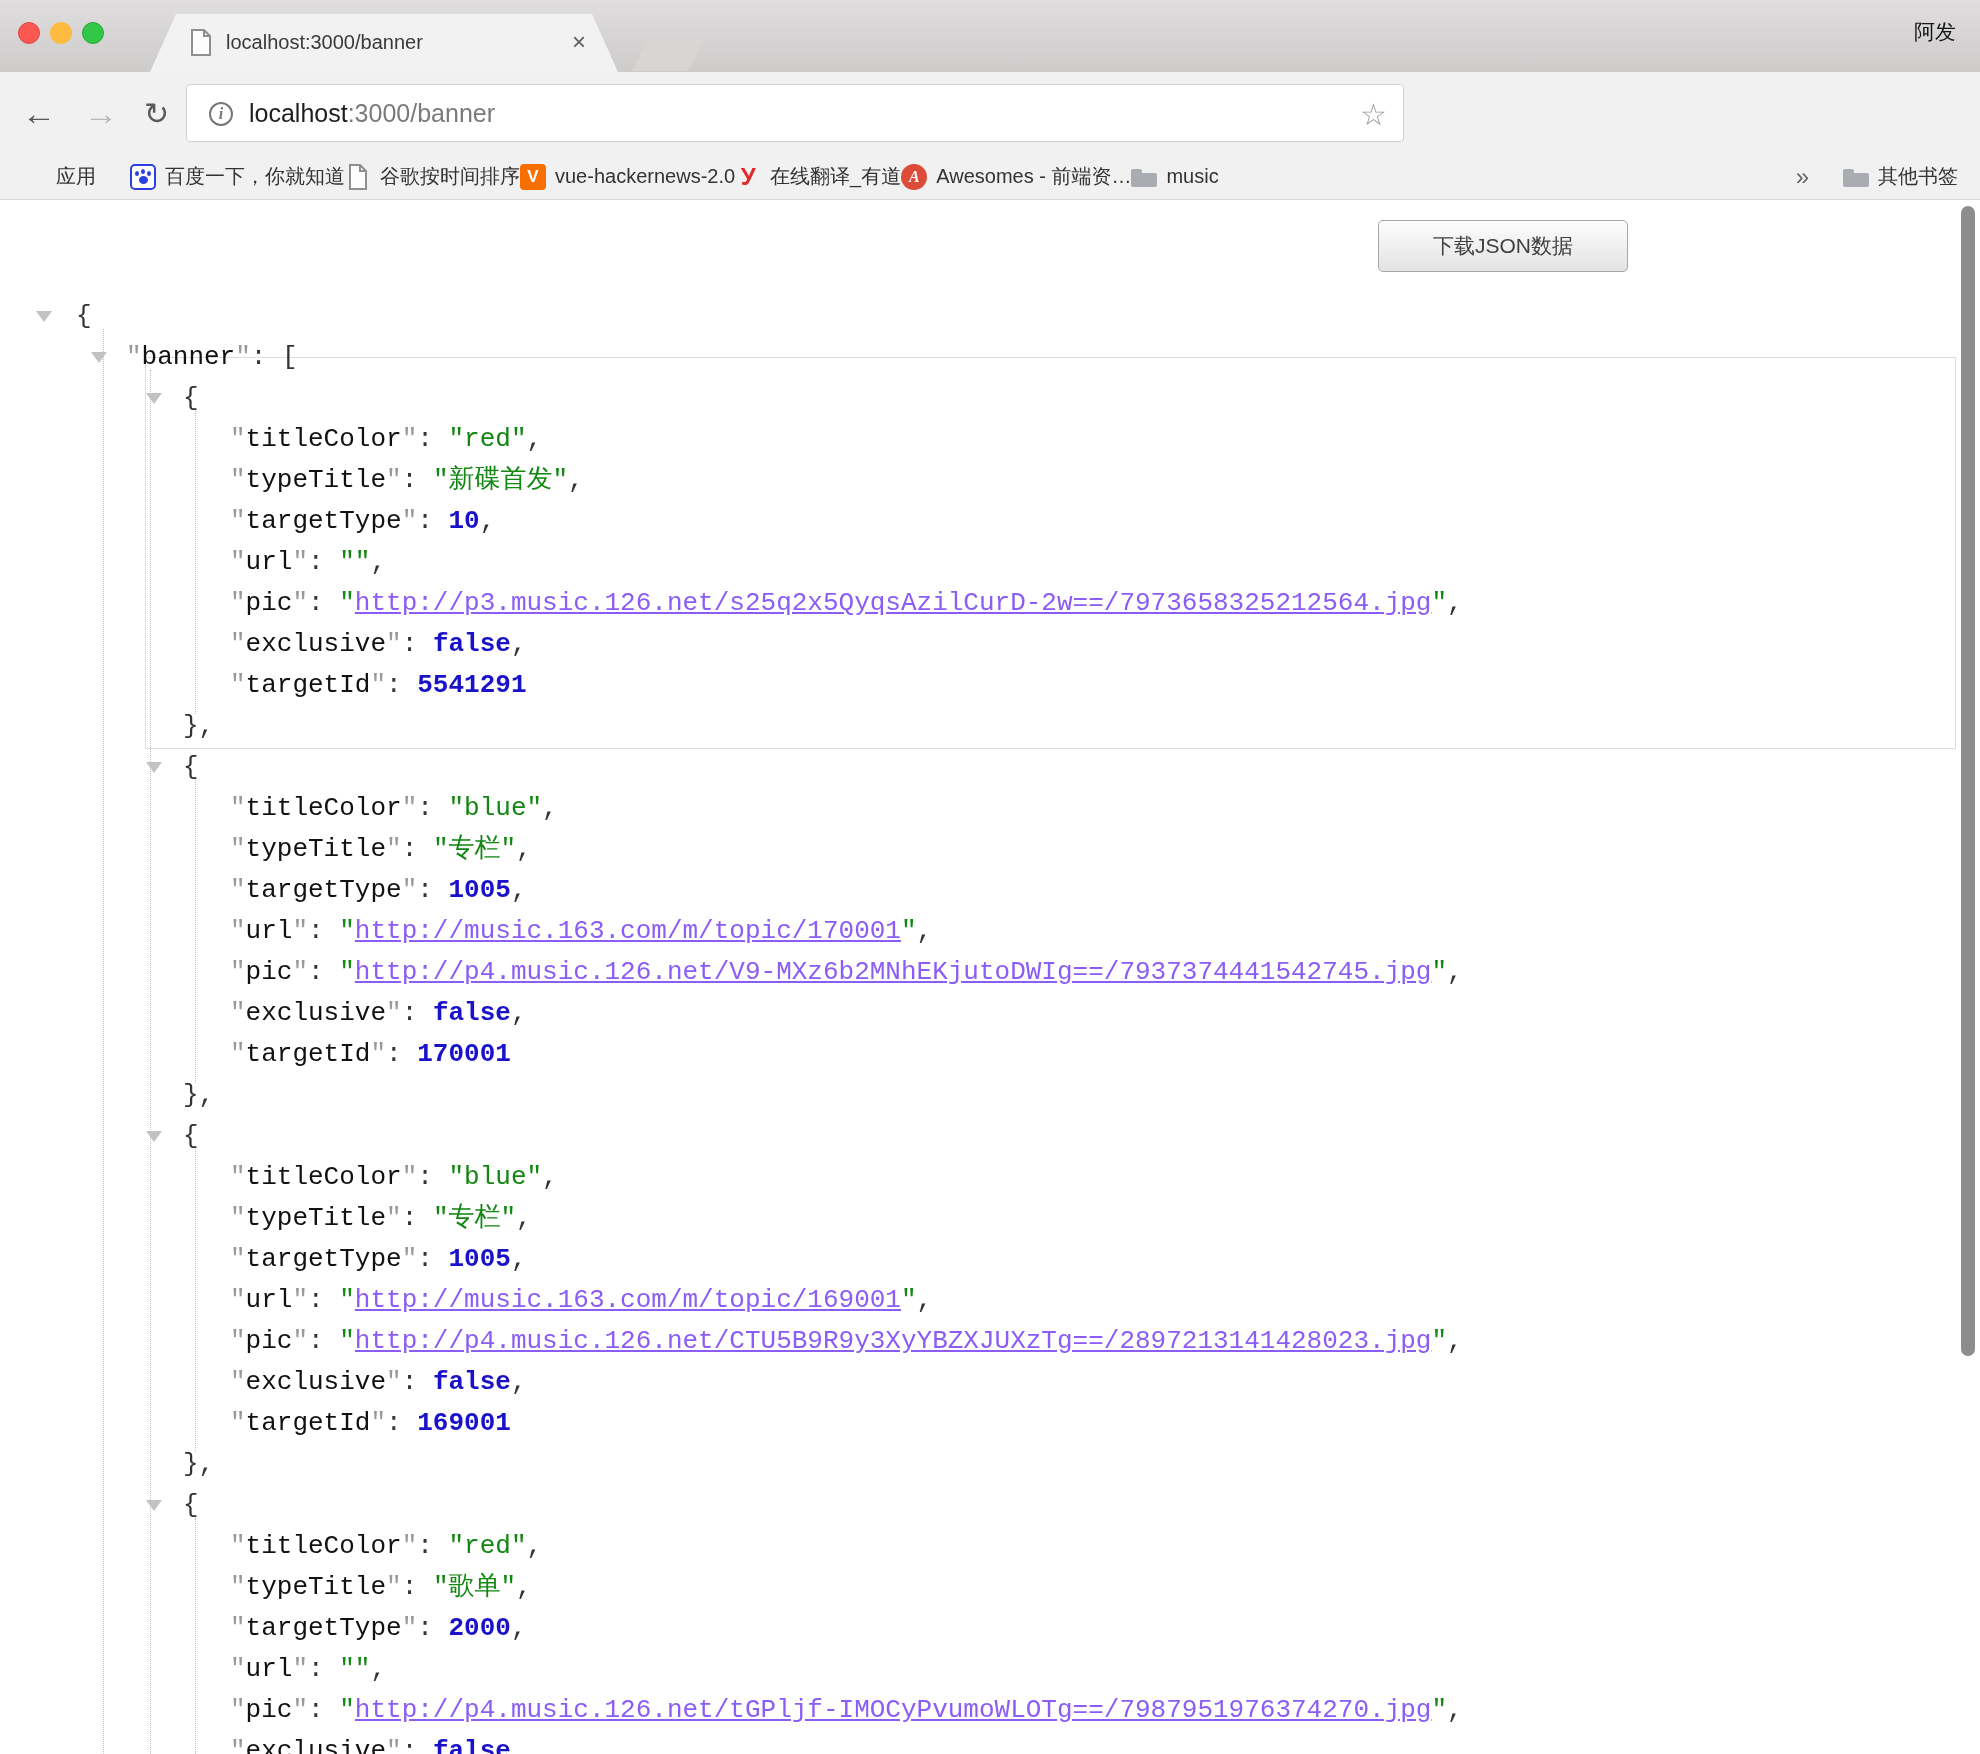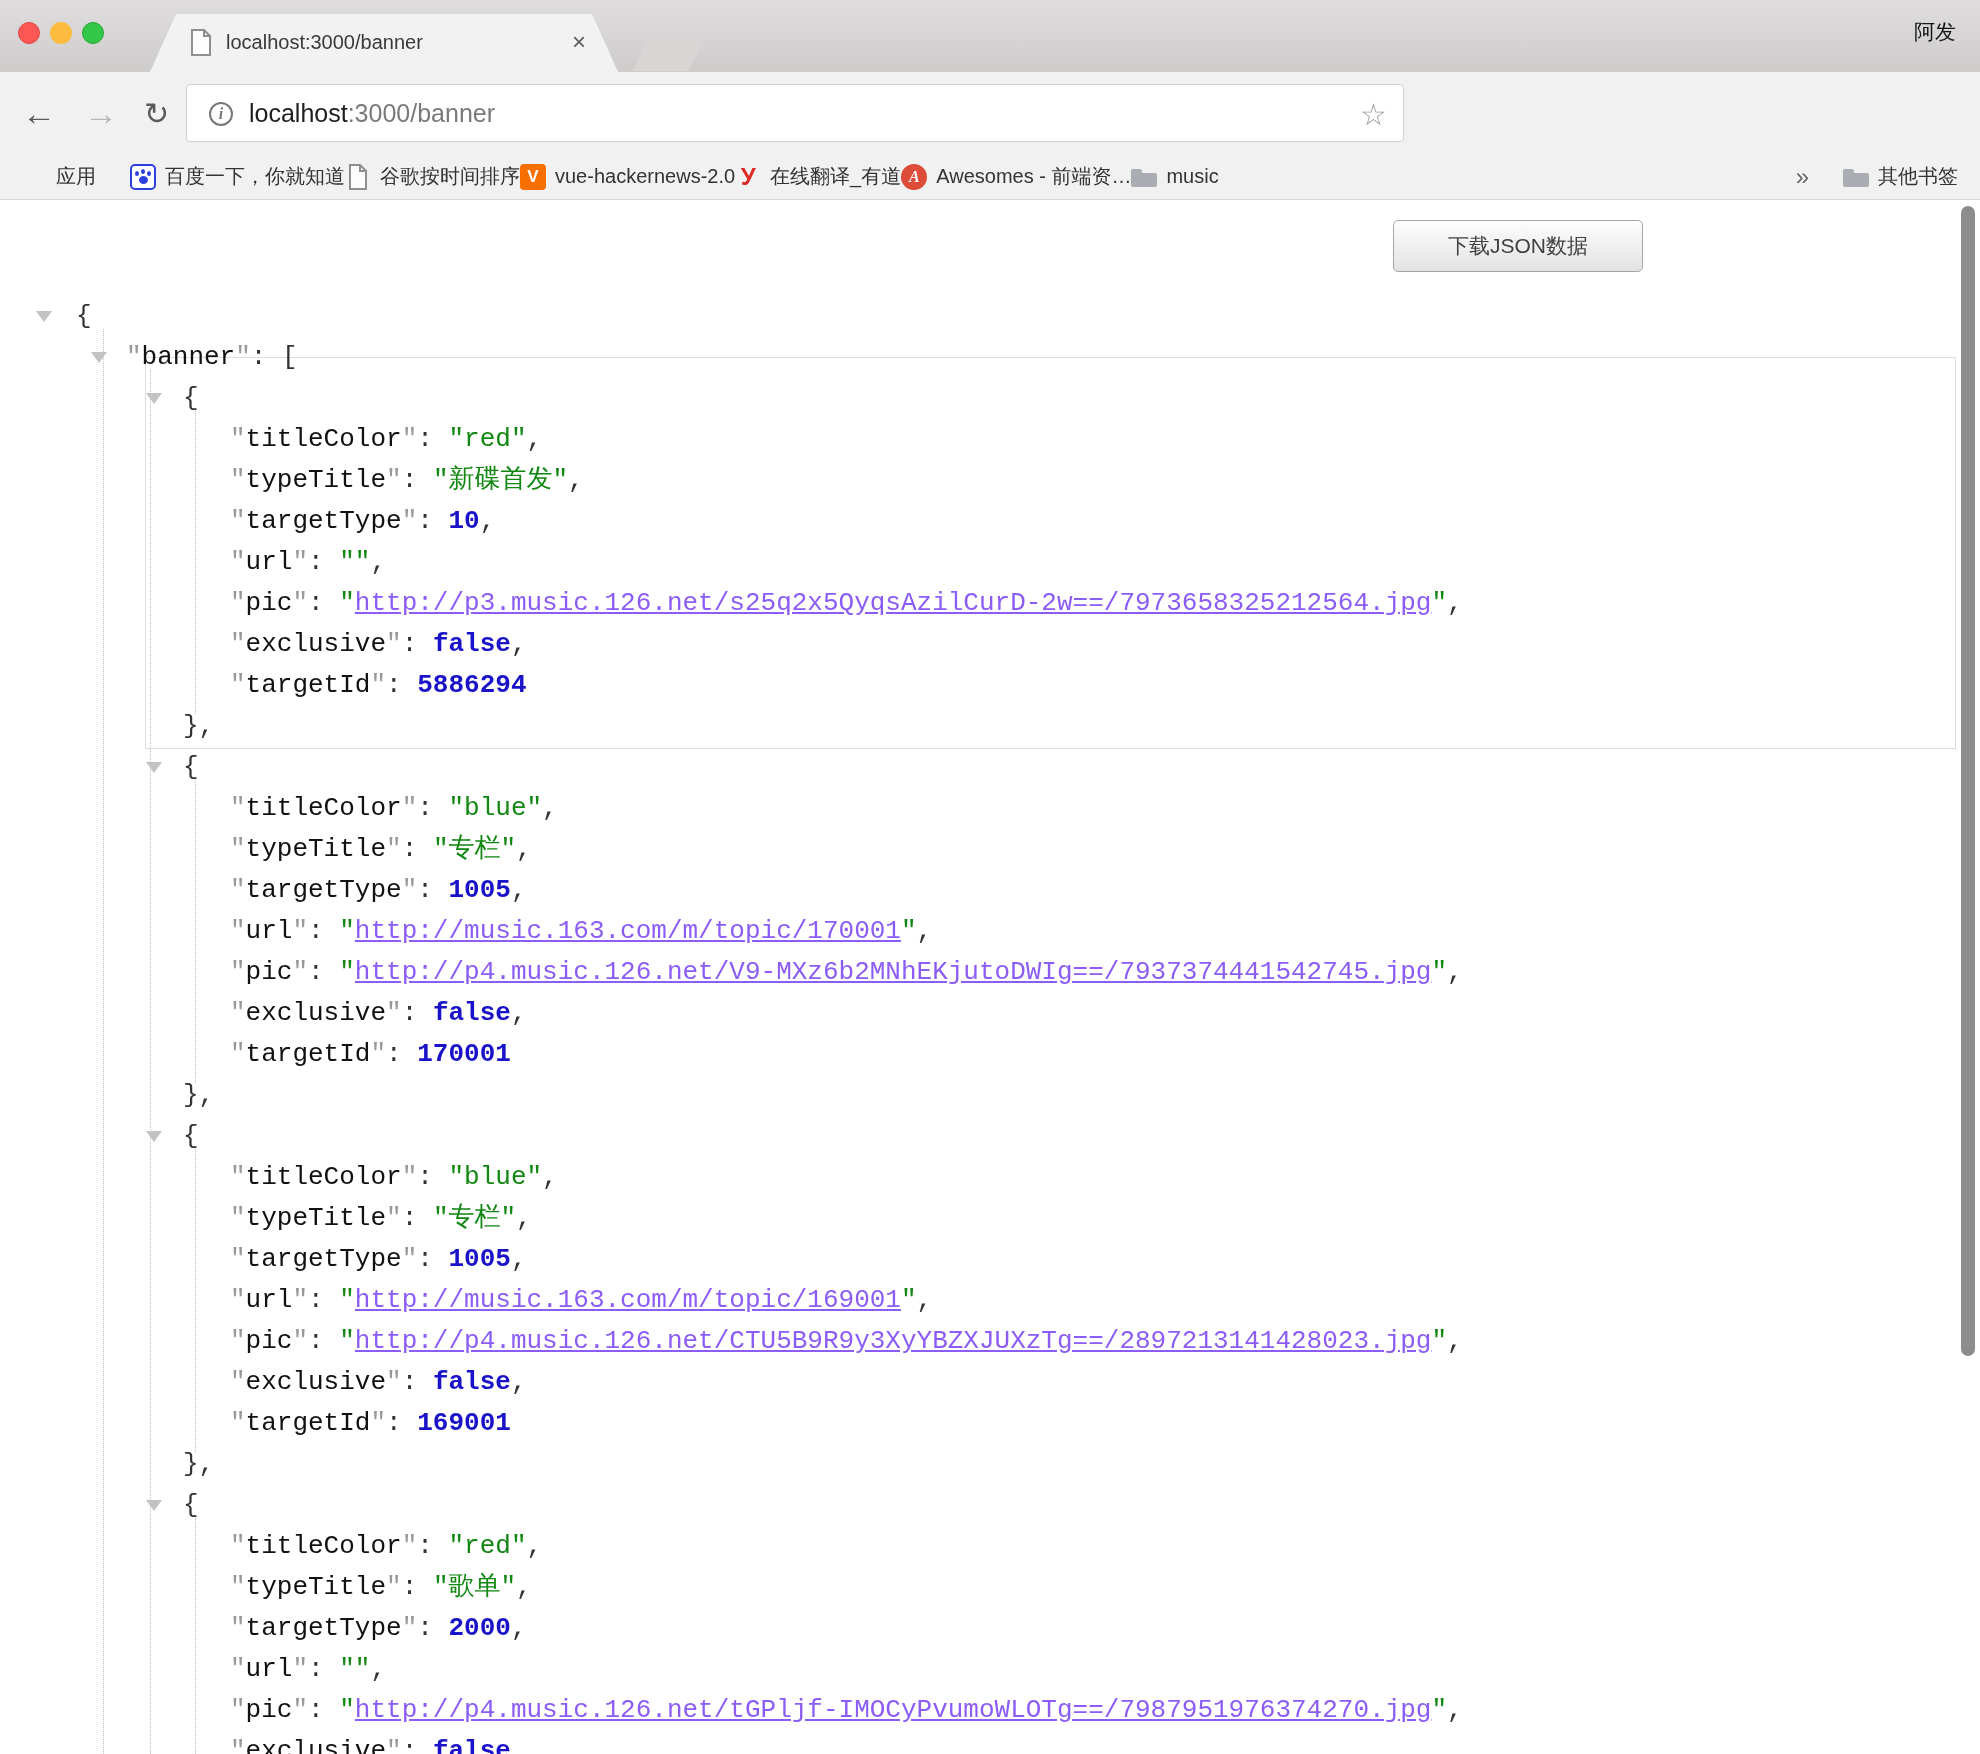--- a/index.html
+++ b/index.html
@@ -99,21 +99,21 @@
   .bicon.folder-icon::before { content:""; position:absolute; left:0; top:9px; width:26px; height:14px;
                                background:#a9adb2; border-radius:2px; }
   .bicon.folder-icon::after { content:""; position:absolute; left:0; top:5px; width:11px; height:6px;
                               background:#a9adb2; border-radius:2px 2px 0 0; }
 
   
   .content { position:absolute; left:0; top:200px; width:1980px; height:1554px;
              background:#fff; overflow:hidden; }
   .btn { font-size:21px; color:#404040; border:1px solid #a6a6a6; border-radius:5px;
          background:linear-gradient(#fdfdfd,#e3e3e3); cursor:default;
-         font-family:"Liberation Sans", sans-serif;margin-left:15px; }
+         font-family:"Liberation Sans", sans-serif; }
   .btn-download { position:absolute; left:1378px; top:20px; width:250px; height:52px; }
   .btn-group { position:absolute; left:1646px; top:20px; width:310px; height:52px; display:flex; }
   .btn-format { width:160px; height:52px; border-radius:5px 0 0 5px;
                 background:#d9d7d7; box-shadow:inset 0 2px 4px rgba(0,0,0,.18); }
   .btn-collapse { width:150px; height:52px; border-radius:0 5px 5px 0; margin-left:-1px; }
 
   
   .json-tree { position:absolute; left:0; top:96px; width:1980px; height:1458px;
                font-family:"Liberation Mono","DejaVu Sans Mono", monospace;
                font-size:26px; line-height:41px; color:#333; }
@@ -247,21 +247,21 @@
       <div class="guide" style="left: 195px; top: 1222px; height: 236px;"></div>
       <div class="jline" style="padding-left: 76px;"><span class="b">{</span><span class="tri" style="left: 36px;"></span></div>
       <div class="jline" style="padding-left: 126px;"><span class="q">"</span><span class="k">banner</span><span class="q">"</span><span class="b">: [</span><span class="tri" style="left: 91px;"></span></div>
       <div class="jline" style="padding-left: 183px;"><span class="b">{</span><span class="tri" style="left: 146px;"></span></div>
       <div class="jline" style="padding-left: 230px;"><span class="q">"</span><span class="k">titleColor</span><span class="q">"</span><span class="b">: </span><span class="s">"red"</span><span class="b">,</span></div>
       <div class="jline" style="padding-left: 230px;"><span class="q">"</span><span class="k">typeTitle</span><span class="q">"</span><span class="b">: </span><span class="s">"新碟首发"</span><span class="b">,</span></div>
       <div class="jline" style="padding-left: 230px;"><span class="q">"</span><span class="k">targetType</span><span class="q">"</span><span class="b">: </span><span class="n">10</span><span class="b">,</span></div>
       <div class="jline" style="padding-left: 230px;"><span class="q">"</span><span class="k">url</span><span class="q">"</span><span class="b">: </span><span class="s">""</span><span class="b">,</span></div>
       <div class="jline" style="padding-left: 230px;"><span class="q">"</span><span class="k">pic</span><span class="q">"</span><span class="b">: </span><span class="s">"</span><a class="a">http://p3.music.126.net/s25q2x5QyqsAzilCurD-2w==/7973658325212564.jpg</a><span class="s">"</span><span class="b">,</span></div>
       <div class="jline" style="padding-left: 230px;"><span class="q">"</span><span class="k">exclusive</span><span class="q">"</span><span class="b">: </span><span class="n">false</span><span class="b">,</span></div>
-      <div class="jline" style="padding-left: 230px;"><span class="q">"</span><span class="k">targetId</span><span class="q">"</span><span class="b">: </span><span class="n">5886294</span></div>
+      <div class="jline" style="padding-left: 230px;"><span class="q">"</span><span class="k">targetId</span><span class="q">"</span><span class="b">: </span><span class="n">5541291</span></div>
       <div class="jline" style="padding-left: 183px;"><span class="b">},</span></div>
       <div class="jline" style="padding-left: 183px;"><span class="b">{</span><span class="tri" style="left: 146px;"></span></div>
       <div class="jline" style="padding-left: 230px;"><span class="q">"</span><span class="k">titleColor</span><span class="q">"</span><span class="b">: </span><span class="s">"blue"</span><span class="b">,</span></div>
       <div class="jline" style="padding-left: 230px;"><span class="q">"</span><span class="k">typeTitle</span><span class="q">"</span><span class="b">: </span><span class="s">"专栏"</span><span class="b">,</span></div>
       <div class="jline" style="padding-left: 230px;"><span class="q">"</span><span class="k">targetType</span><span class="q">"</span><span class="b">: </span><span class="n">1005</span><span class="b">,</span></div>
       <div class="jline" style="padding-left: 230px;"><span class="q">"</span><span class="k">url</span><span class="q">"</span><span class="b">: </span><span class="s">"</span><a class="a">http://music.163.com/m/topic/170001</a><span class="s">"</span><span class="b">,</span></div>
       <div class="jline" style="padding-left: 230px;"><span class="q">"</span><span class="k">pic</span><span class="q">"</span><span class="b">: </span><span class="s">"</span><a class="a">http://p4.music.126.net/V9-MXz6b2MNhEKjutoDWIg==/7937374441542745.jpg</a><span class="s">"</span><span class="b">,</span></div>
       <div class="jline" style="padding-left: 230px;"><span class="q">"</span><span class="k">exclusive</span><span class="q">"</span><span class="b">: </span><span class="n">false</span><span class="b">,</span></div>
       <div class="jline" style="padding-left: 230px;"><span class="q">"</span><span class="k">targetId</span><span class="q">"</span><span class="b">: </span><span class="n">170001</span></div>
       <div class="jline" style="padding-left: 183px;"><span class="b">},</span></div>

